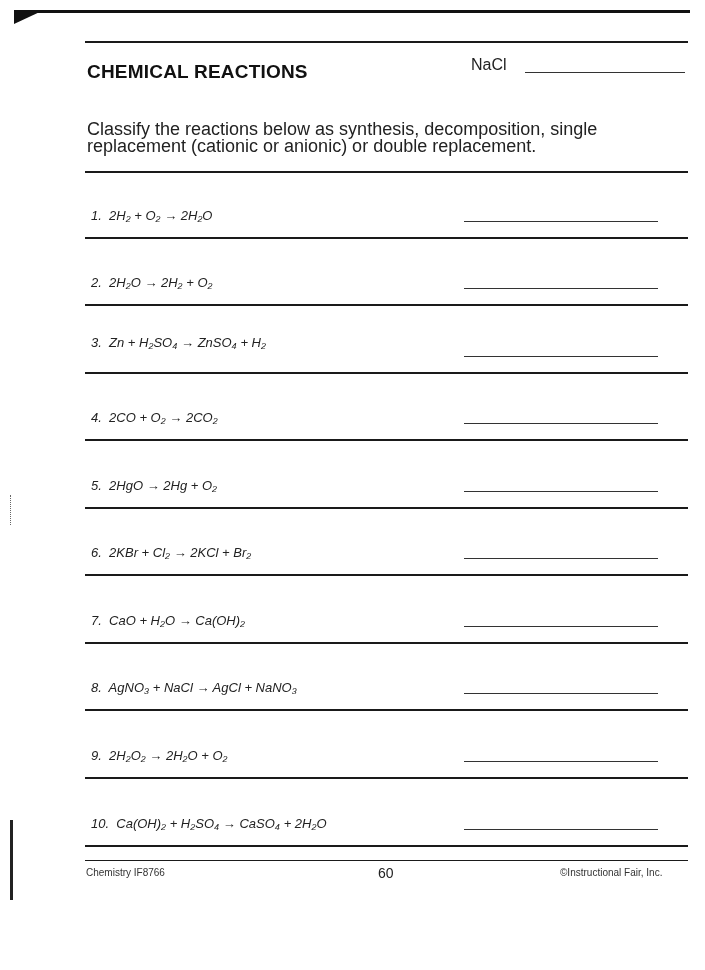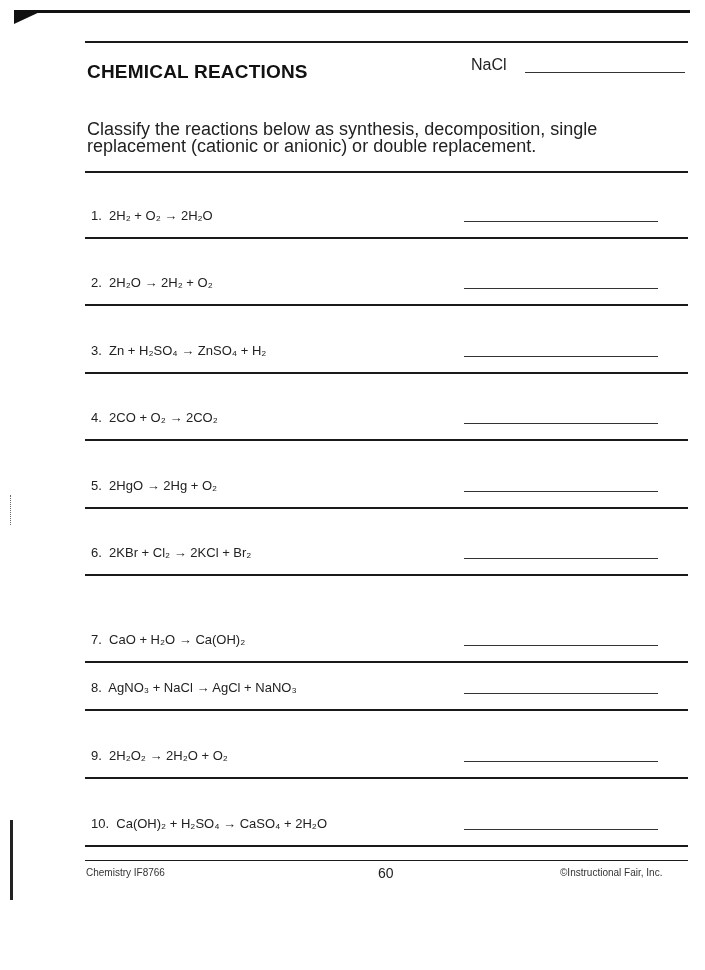--- a/index.html
+++ b/index.html
@@ -6,21 +6,21 @@
   body { width:705px; height:970px; background:#ffffff; position:relative; overflow:hidden;
          font-family:"Liberation Sans", sans-serif; color:#1a1a1a; }
   .abs { position:absolute; }
   .topbar { left:14px; top:10px; width:676px; height:3px; background:#111; }
   .topwedge { left:14px; top:10px; width:0; height:0; border-top:14px solid #111; border-right:30px solid transparent; }
   .rule { position:absolute; left:85px; width:603px; background:#1a1a1a; }
   .title { left:87px; top:60px; font-weight:bold; font-size:19px; line-height:23px; letter-spacing:0.2px; color:#111; }
   .name-label { left:471px; top:56px; font-size:16px; color:#222; }
   .name-line { left:525px; top:72px; width:160px; height:1px; background:#333; }
   .instructions { left:87px; top:121px; width:600px; font-size:18px; line-height:17px; color:#222; }
-  .row { position:absolute; left:85px; width:603px; height:66px; }
+  .row { position:absolute; left:85px; width:603px; height:66px;font-style:italic; }
   .eq { position:absolute; left:6px; top:0; font-size:13px; color:#222; white-space:nowrap; }
   .ans { position:absolute; left:379px; width:194px; height:1px; background:#333; }
   .row-rule { position:absolute; left:0; width:603px; height:2px; background:#1a1a1a; }
   .footer-left { left:86px; top:867px; font-size:10px; color:#333; }
   .footer-mid { left:378px; top:865px; font-size:14px; color:#222; }
   .footer-right { left:560px; top:867px; font-size:10px; color:#333; }
   .margin-mark { left:10px; top:820px; width:3px; height:80px; background:#222; }
   .margin-dots { left:10px; top:495px; width:1px; height:30px; border-left:1px dotted #666; }
 </style>
 </head>
@@ -49,40 +49,40 @@
       <div class="eq" style="top:12px;"><span>1.</span>&nbsp; <span>2H₂ + O₂ → 2H₂O</span></div>
       <div class="ans" style="top:25px;"></div>
       <div class="row-rule" style="top:41px;"></div>
     </div>
     <div class="row" style="top: 263px;">
       <div class="eq" style="top:12px;"><span>2.</span>&nbsp; <span>2H₂O → 2H₂ + O₂</span></div>
       <div class="ans" style="top:25px;"></div>
       <div class="row-rule" style="top:41px;"></div>
     </div>
     <div class="row" style="top: 331px;">
-      <div class="eq" style="top:12px;text-align:right;"><span>3.</span>&nbsp; <span>Zn + H₂SO₄ → ZnSO₄ + H₂</span></div>
+      <div class="eq" style="top:4px;text-align:right;"><span>3.</span>&nbsp; <span>Zn + H₂SO₄ → ZnSO₄ + H₂</span></div>
       <div class="ans" style="top:25px;"></div>
       <div class="row-rule" style="top:41px;"></div>
     </div>
     <div class="row" style="top: 398px;">
       <div class="eq" style="top:12px;"><span>4.</span>&nbsp; <span>2CO + O₂ → 2CO₂</span></div>
       <div class="ans" style="top:25px;"></div>
       <div class="row-rule" style="top:41px;"></div>
     </div>
     <div class="row" style="top: 466px;">
       <div class="eq" style="top:12px;"><span>5.</span>&nbsp; <span>2HgO → 2Hg + O₂</span></div>
       <div class="ans" style="top:25px;"></div>
       <div class="row-rule" style="top:41px;"></div>
     </div>
     <div class="row" style="top: 533px;">
       <div class="eq" style="top:12px;"><span>6.</span>&nbsp; <span>2KBr + Cl₂ → 2KCl + Br₂</span></div>
       <div class="ans" style="top:25px;"></div>
       <div class="row-rule" style="top:41px;"></div>
     </div>
-    <div class="row" style="top: 620px;">
+    <div class="row" style="top: 601px;">
       <div class="eq" style="top:12px;"><span>7.</span>&nbsp; <span>CaO + H₂O → Ca(OH)₂</span></div>
       <div class="ans" style="top:25px;"></div>
       <div class="row-rule" style="top:41px;"></div>
     </div>
     <div class="row" style="top: 668px;">
       <div class="eq" style="top:12px;"><span>8.</span>&nbsp; <span>AgNO₃ + NaCl → AgCl + NaNO₃</span></div>
       <div class="ans" style="top:25px;"></div>
       <div class="row-rule" style="top:41px;"></div>
     </div>
     <div class="row" style="top: 736px;">

